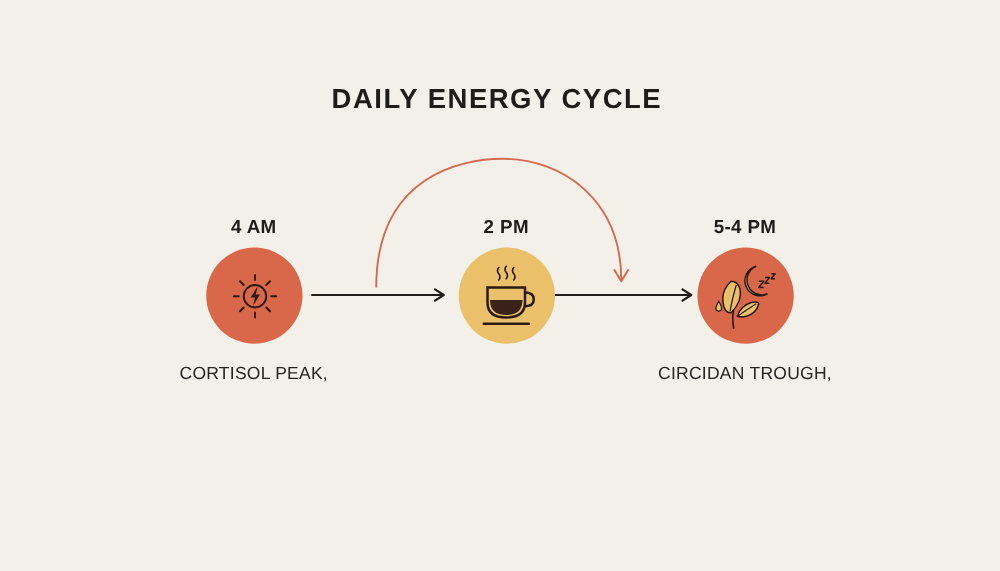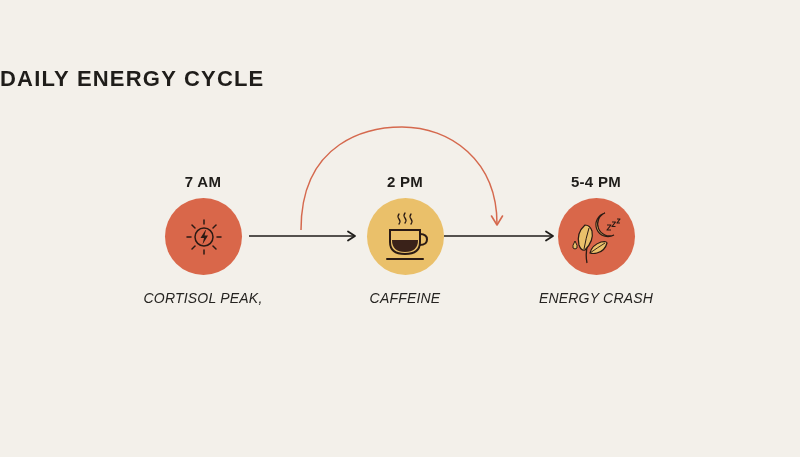--- a/index.html
+++ b/index.html
@@ -3,36 +3,36 @@
 <meta charset="utf-8">
 <style>
   html, body { margin:0; padding:0; }
   body {
     width:800px; height:457px; overflow:hidden;
     background:#F3F0EA;
     font-family:"Liberation Sans", "DejaVu Sans", sans-serif;
     position:relative;
   }
   .title {
-    position:absolute; left:0; top:66px; width:795px; 
+    position:absolute; left:0; top:66px; width:795px; text-align:center;
     font-size:22px; font-weight:bold; letter-spacing:1.2px; color:#1f1d1a;
   }
   .connectors { position:absolute; left:0; top:0; }
   .stage { position:absolute; width:200px; text-align:center; }
   .time {
     position:absolute; left:0; width:200px; top:0; text-align:center;
     font-size:15px; font-weight:bold; color:#1f1d1a; letter-spacing:0.3px;
   }
   .circle {
     position:absolute; left:62px; top:25px; width:77px; height:77px; border-radius:50%;
     display:flex; align-items:center; justify-content:center;
   }
   .desc {
     position:absolute; left:0; width:200px; top:116px; 
-    font-size:14px; line-height:18px; color:#262421; letter-spacing:0.2px;font-style:italic;
+    font-size:14px; line-height:18px; color:#262421; letter-spacing:0.2px;
   }
   .desc span { display:block; }
 </style>
 </head>
 <body>
 
 <div class="title">DAILY ENERGY CYCLE</div>
 
 <svg class="connectors" width="800" height="457">
 
@@ -46,21 +46,21 @@
     <polyline points="546,231.5 553,236 546,240.5" fill="none" stroke="#1f1d1a" stroke-width="1.8" stroke-linejoin="round" stroke-linecap="round"></polyline>
   </g>
 
   <g>
     <path d="M 301 230 C 301 140, 370 127, 402 127 C 450 127, 497 160, 497 224" fill="none" stroke="#D5694E" stroke-width="1.5"></path>
     <polyline points="491.5,216 497,225 502.5,216" fill="none" stroke="#D5694E" stroke-width="1.6" stroke-linejoin="round" stroke-linecap="round"></polyline>
   </g>
 </svg>
 
 <div class="stage" style="left:103px; top:173px;">
-  <div class="time">7 AM</div>
+  <div class="time">4 AM</div>
   <div class="circle" style="background:#D9674A;">
     <svg width="46" height="46" viewBox="0 0 46 46">
       <g stroke="#2a1a14" stroke-width="1.5" stroke-linecap="round" fill="none">
         <circle cx="23" cy="23" r="9"></circle>
         <line x1="23" y1="6" x2="23" y2="10"></line>
         <line x1="23" y1="36" x2="23" y2="40"></line>
         <line x1="6" y1="23" x2="10" y2="23"></line>
         <line x1="36" y1="23" x2="40" y2="23"></line>
         <line x1="11" y1="11" x2="14" y2="14"></line>
         <line x1="32" y1="32" x2="35" y2="35"></line>
@@ -84,21 +84,20 @@
         <path d="M 24 3 q -2 2.5 0 5 q 2 2.5 0 5"></path>
         <path d="M 30 4 q -2 2.5 0 5 q 2 2.5 0 5"></path>
       </g>
       <path d="M 9 20 L 39 20 L 39 32 Q 39 44 24 44 Q 9 44 9 32 Z" fill="none" stroke="#2a1a14" stroke-width="2"></path>
       <path d="M 11 30 L 37 30 Q 37 42 24 42 Q 11 42 11 30 Z" fill="#3a2219"></path>
       <path d="M 39 24 Q 46 24 46 29.5 Q 46 35 38.5 35" fill="none" stroke="#2a1a14" stroke-width="2"></path>
       <line x1="6" y1="49" x2="42" y2="49" stroke="#2a1a14" stroke-width="2" stroke-linecap="round"></line>
     </svg>
   </div>
   <div class="desc">
-    <span>CAFFEINE</span>
   </div>
 </div>
 
 <div class="stage" style="left:496px; top:173px;">
   <div class="time">5-4 PM</div>
   <div class="circle" style="background:#D9674A;">
     <svg width="64" height="64" viewBox="0 0 64 64">
 
       <path d="M 40 8 A 12 12 0 1 0 49 30 A 10 10 0 1 1 40 8 Z" fill="#EAC06A" stroke="#2a1a14" stroke-width="1.2"></path>
 
@@ -113,15 +112,15 @@
       <path d="M 20 20 Q 11 28 14 40 Q 16 46 20 45 Q 29 36 27 26 Q 25 20 20 20 Z" fill="#EAC06A" stroke="#2a1a14" stroke-width="1.2"></path>
       <path d="M 19 44 Q 21 33 24 23" fill="none" stroke="#2a1a14" stroke-width="1"></path>
 
       <path d="M 25 48 Q 27 40 36 37 Q 42 36 42 38 Q 40 46 32 48 Q 28 49 25 48 Z" fill="#EAC06A" stroke="#2a1a14" stroke-width="1.2"></path>
       <path d="M 25 48 Q 32 43 40 38" fill="none" stroke="#2a1a14" stroke-width="0.9"></path>
 
       <path d="M 10 36 Q 7 41 8 43 Q 10 45 12 43 Q 13 41 10 36 Z" fill="#EAC06A" stroke="#2a1a14" stroke-width="1"></path>
     </svg>
   </div>
   <div class="desc">
-    <span>ENERGY CRASH</span>
+    <span>CIRCIDAN TROUGH,</span>
   </div>
 </div>
 
 </body></html>

